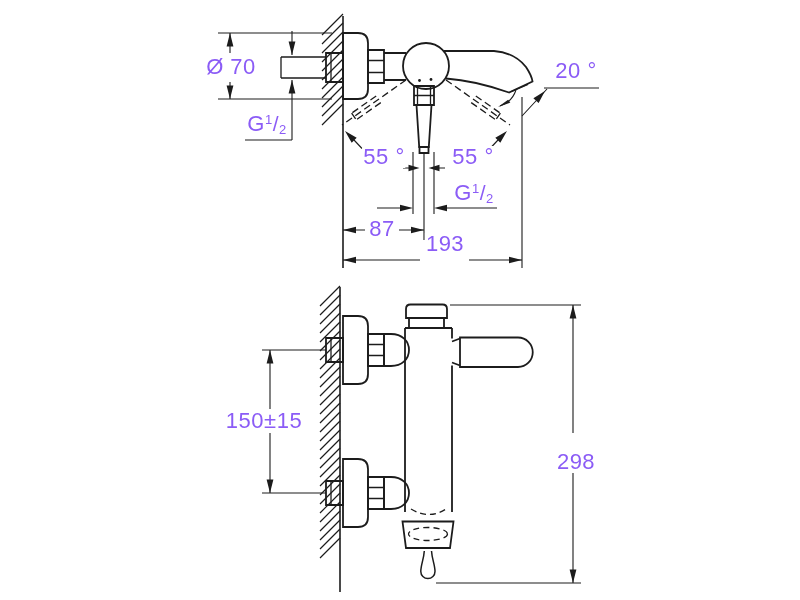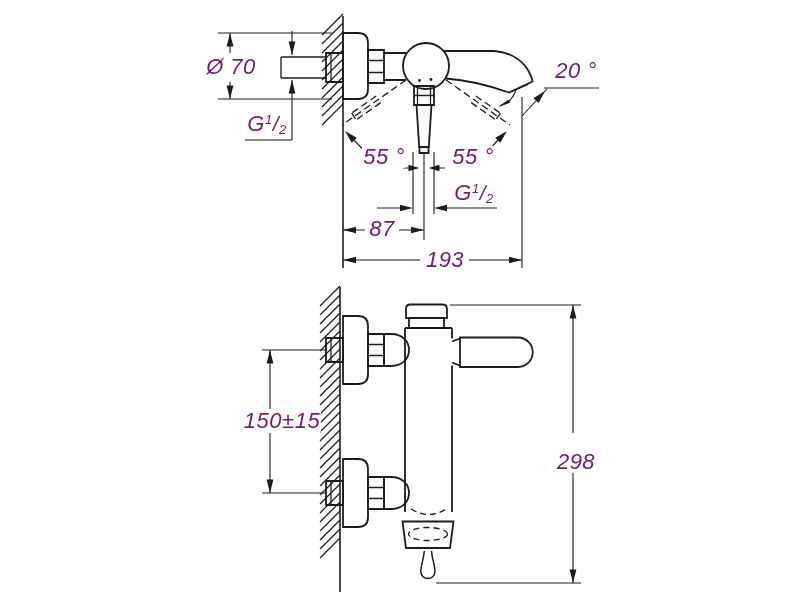--- a/index.html
+++ b/index.html
@@ -1,21 +1,21 @@
 <!DOCTYPE html>
 <html><head>
 <meta charset="utf-8">
 <style>
   html,body{margin:0;padding:0;background:#e8e8e8;}
   #stage{position:relative;width:800px;height:600px;background:#ffffff;overflow:hidden;
          font-family:"Liberation Sans", sans-serif;}
   #stage svg{position:absolute;left:0;top:0;}
   .label{position:absolute;transform:translate(-50%,-50%);white-space:nowrap;
-         color:#701a75;font-size:22px;letter-spacing:0.5px;line-height:1;
-         background:#ffffff;padding:0 1px;font-style:italic;}
+         color:#8b5cf6;font-size:22px;letter-spacing:0.5px;line-height:1;
+         background:#ffffff;padding:0 1px;}
   .label sup{font-size:13px;vertical-align:7px;}
   .label sub{font-size:13px;vertical-align:-3px;}
   .label .slash{font-size:21px;}
   .stroke{fill:none;stroke:#1c1c1c;stroke-width:1.8px;}
   .thin{fill:none;stroke:#1c1c1c;stroke-width:1.3px;}
   .dim{fill:none;stroke:#1c1c1c;stroke-width:1.1px;}
   .hatch{fill:none;stroke:#1c1c1c;stroke-width:1.2px;}
   .dash{fill:none;stroke:#1c1c1c;stroke-width:1.3px;stroke-dasharray:7 4;}
   .arr{fill:#1c1c1c;stroke:none;}
   .dot{fill:#1c1c1c;stroke:none;}
@@ -136,16 +136,16 @@
 
 <div class="label" style="left:267px;top:124px"><span>G</span><sup>1</sup><span class="slash">/</span><sub>2</sub></div>
 
 <div class="label" style="left:576px;top:71px">20 °</div>
 <div class="label" style="left:384px;top:157px">55 °</div>
 <div class="label" style="left:473px;top:157px">55 °</div>
 
 <div class="label" style="left:474px;top:193px"><span>G</span><sup>1</sup><span class="slash">/</span><sub>2</sub></div>
 
 <div class="label" style="left:382px;top:229px">87</div>
-<div class="label" style="left:445px;top:260px">193</div>
-<div class="label" style="left:282px;top:421px">150±15</div>
+<div class="label" style="left:445px;top:244px">193</div>
+<div class="label" style="left:264px;top:421px">150±15</div>
 <div class="label" style="left:576px;top:462px">298</div>
 </div>
 
 </body></html>

